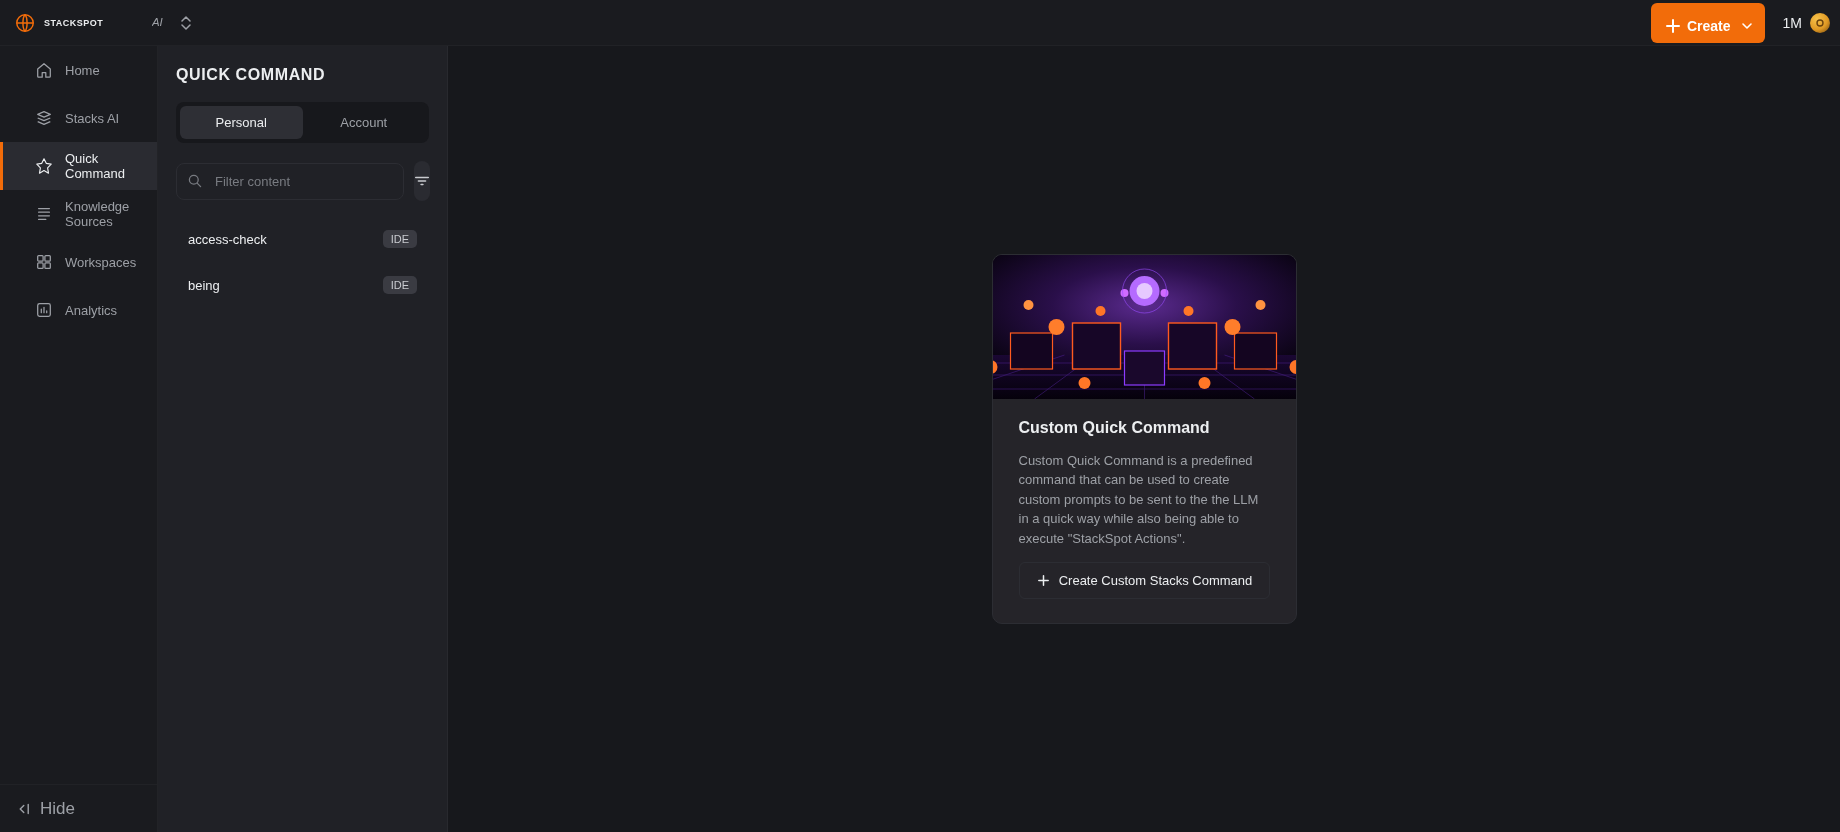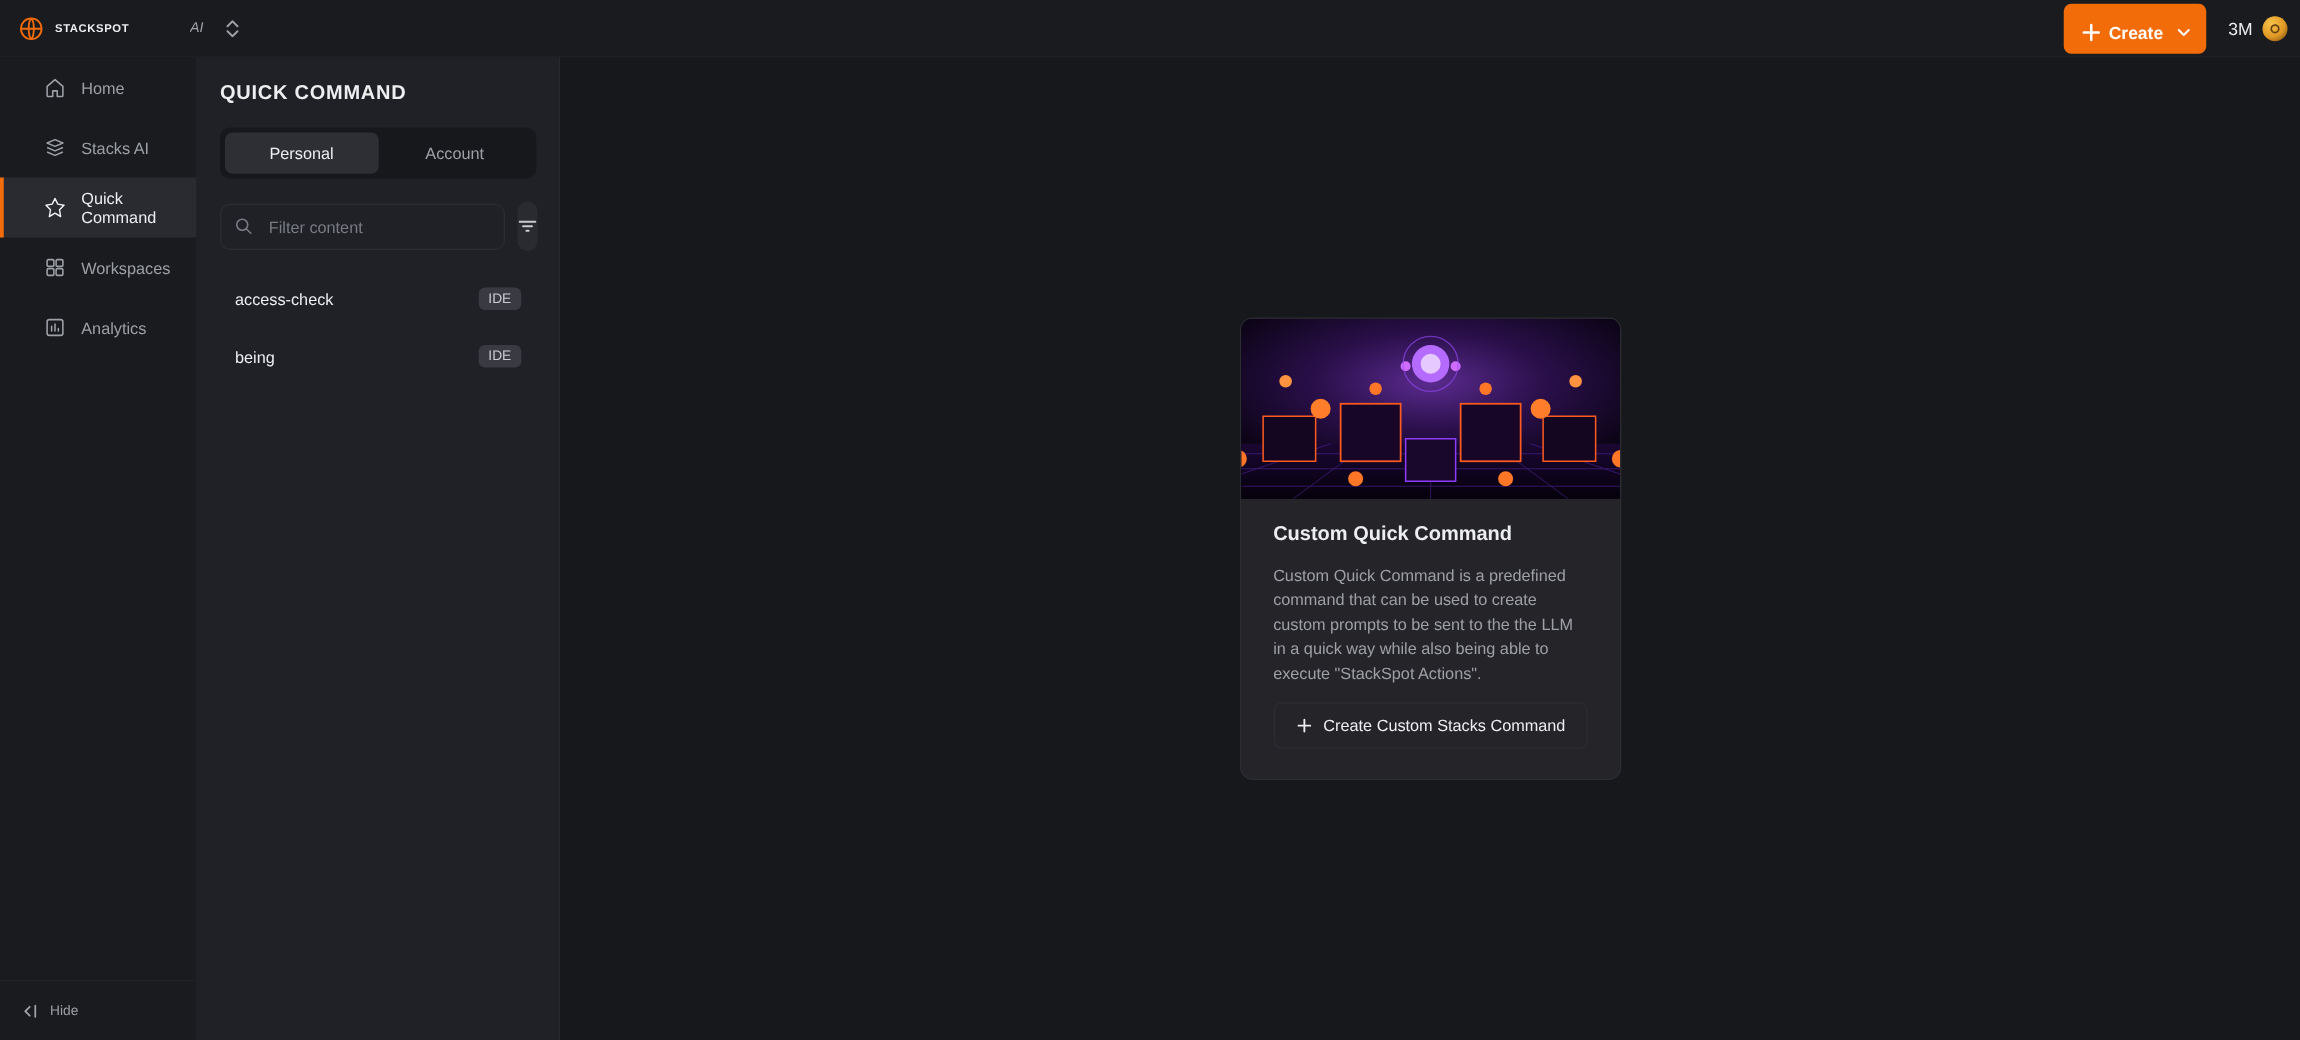--- a/index.html
+++ b/index.html
@@ -35,21 +35,21 @@
   .coin{width:20px;height:20px;border-radius:50%;background:radial-gradient(circle at 35% 30%, #f7c24a 0%, #e09924 55%, #6b420d 100%);display:flex;align-items:center;justify-content:center;}
   .coin svg{display:block;}
 
   
   .layout{display:flex;height:calc(100% - 46px);}
   .sidebar{width:158px;background:var(--bg-sidebar);display:flex;flex-direction:column;border-right:1px solid rgba(255,255,255,0.04);}
   .nav{flex:1;display:flex;flex-direction:column;}
   .nav-item{height:48px;display:flex;align-items:center;gap:12px;padding:0 32px;font-size:13px;color:var(--text-muted);cursor:pointer;border-left:3px solid transparent;}
   .nav-item.active{background:var(--bg-active);color:var(--text);border-left:3px solid var(--accent);}
   .nav-item svg{flex:0 0 auto;}
-  .sidebar-bottom{height:48px;display:flex;align-items:center;gap:10px;padding:0 14px;font-size:11px;color:var(--text-muted);cursor:pointer;border-top:1px solid rgba(255,255,255,0.03);}
+  .sidebar-bottom{height:48px;display:flex;align-items:center;gap:10px;padding:0 14px;font-size:17px;color:var(--text-muted);cursor:pointer;border-top:1px solid rgba(255,255,255,0.03);}
 
   
   .second-col{width:290px;background:var(--bg-panel);padding:20px 18px 20px 18px;display:flex;flex-direction:column;gap:18px;border-right:1px solid rgba(255,255,255,0.04);}
   .page-title{font-size:16px;font-weight:700;letter-spacing:.6px;color:var(--text);}
   .seg-wrap{background:var(--bg-panel-darker);border-radius:8px;padding:4px;display:flex;gap:0;}
   .seg{flex:1;text-align:center;font-size:13px;color:var(--text-muted);padding:9px 0;border-radius:6px;cursor:pointer;}
   .seg.active{background:var(--bg-active-alt);color:var(--text);}
   .search-row{display:flex;align-items:center;gap:10px;}
   .search-box{flex:1;display:flex;align-items:center;gap:10px;border:1px solid var(--border);border-radius:8px;padding:9px 10px;background:var(--bg-panel);}
   .search-box input{flex:1;background:transparent;border:none;outline:none;font-size:13px;color:var(--text);}
@@ -96,21 +96,21 @@
     <button class="create-btn">
       <svg width="16" height="16" viewBox="0 0 16 16">
           <path d="M8 2v12M2 8h12" stroke="#fff" stroke-width="2" stroke-linecap="round"></path>
         </svg>
       <span>Create</span>
       <svg class="chev" width="12" height="12" viewBox="0 0 12 12">
           <path d="M2 4l4 4 4-4" fill="none" stroke="#fff" stroke-width="1.6" stroke-linecap="round" stroke-linejoin="round"></path>
         </svg>
     </button>
     <div class="token-badge">
-      <span>3M</span>
+      <span>1M</span>
       <span class="coin">
         <svg width="10" height="10" viewBox="0 0 10 10">
             <circle cx="5" cy="5" r="3" fill="none" stroke="#6b420d" stroke-width="1.4"></circle>
           </svg>
       </span>
     </div>
   </div>
 </div>
 
 <div class="layout">
@@ -127,20 +127,26 @@
         <svg width="18" height="18" viewBox="0 0 20 20">
             <path d="M10 3l7 3-7 3-7-3 7-3zM3 10l7 3 7-3M3 14l7 3 7-3" fill="none" stroke="#9da0a6" stroke-width="1.4" stroke-linejoin="round"></path>
           </svg>
         <span>Stacks AI</span>
       </div>
       <div class="nav-item active">
         <svg width="18" height="18" viewBox="0 0 20 20">
             <path d="M10 2l2.5 5L18 8l-4 4 1 6-5-3-5 3 1-6-4-4 5.5-1L10 2z" fill="none" stroke="#eceef0" stroke-width="1.3" stroke-linejoin="round"></path>
           </svg>
         <span>Quick Command</span>
+      </div>
+      <div class="nav-item">
+        <svg width="18" height="18" viewBox="0 0 20 20">
+            <path d="M4 4h12M4 8h12M4 12h12M4 16h8" fill="none" stroke="#9da0a6" stroke-width="1.4" stroke-linecap="round"></path>
+          </svg>
+        <span>Knowledge Sources</span>
       </div>
       <div class="nav-item">
         <svg width="18" height="18" viewBox="0 0 20 20">
             <rect x="3" y="3" width="6" height="6" rx="1" fill="none" stroke="#9da0a6" stroke-width="1.4"></rect>
             <rect x="11" y="3" width="6" height="6" rx="1" fill="none" stroke="#9da0a6" stroke-width="1.4"></rect>
             <rect x="3" y="11" width="6" height="6" rx="1" fill="none" stroke="#9da0a6" stroke-width="1.4"></rect>
             <rect x="11" y="11" width="6" height="6" rx="1" fill="none" stroke="#9da0a6" stroke-width="1.4"></rect>
           </svg>
         <span>Workspaces</span>
       </div>

